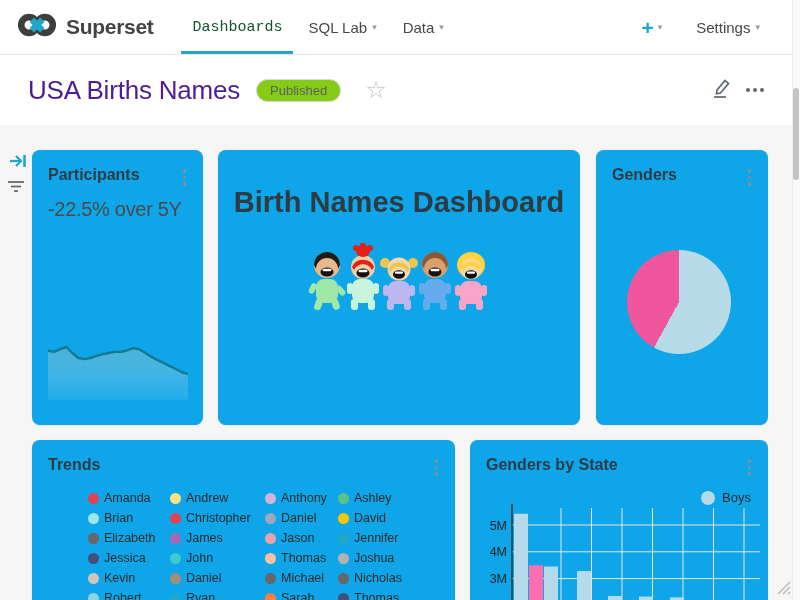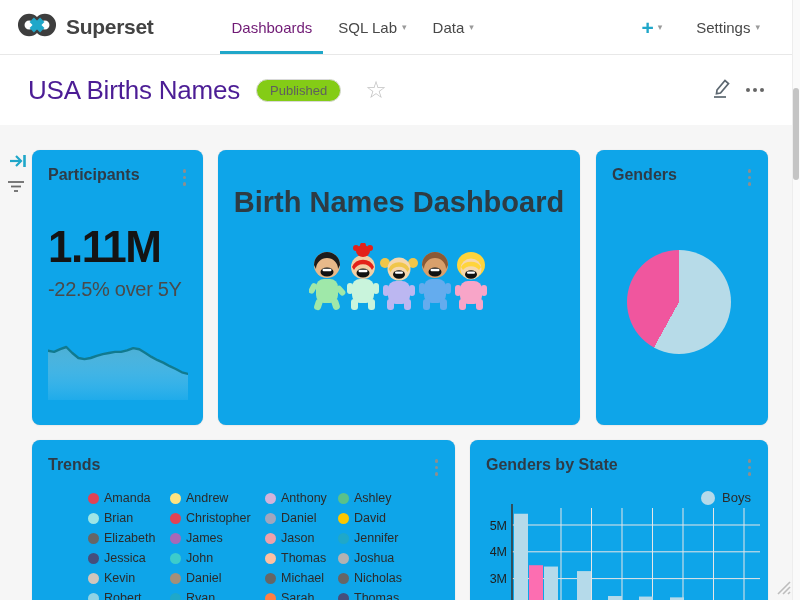--- a/index.html
+++ b/index.html
@@ -8,30 +8,30 @@
     font-family: "Liberation Sans", sans-serif;
     background: #f6f6f6;
     position: relative;
     color: #333;
   }
 
   
   .navbar {
     position: absolute; left: 0; top: 0; width: 800px; height: 55px;
     background: #fff; border-bottom: 1px solid #e8e8e8;
-    display: flex; align-items: stretch; padding: 0 40px 0 16px; z-index: 5; gap: 39px;
+    display: flex; align-items: stretch; padding: 0 40px 0 16px; z-index: 5;
   }
   .brand { display: flex; align-items: center; gap: 8px; }
   .brand-text { font-size: 21px; font-weight: bold; color: #434343; letter-spacing: -0.3px; }
   .nav-items { display: flex; align-items: stretch; margin-left: 26px; }
   .nav-item {
     display: flex; align-items: center; gap: 5px; padding: 0 13px;
     font-size: 15px; color: #484848; cursor: pointer; position: relative;
   }
-  .nav-item.active { color: #701a75; }
+  .nav-item.active { color: #14532d; font-family: Liberation Mono, monospace; }
   .nav-item.active::after {
     content: ""; position: absolute; left: 2px; right: 2px; bottom: 0;
     height: 3px; background: #20a7c9;
   }
   .caret { font-size: 9px; color: #9a9a9a; line-height: 1; }
   .nav-right { margin-left: auto; display: flex; align-items: center; gap: 34px; }
   .plus-btn { display: flex; align-items: center; gap: 4px; cursor: pointer; }
   .plus-glyph { color: #20a7c9; font-size: 21px; font-weight: bold; line-height: 1; }
   .settings-btn { display: flex; align-items: center; gap: 5px; font-size: 15px; color: #484848; cursor: pointer; }
 
@@ -180,21 +180,20 @@
 
 <div class="card" id="card-participants">
   <div class="card-header">
     <span class="card-title">Participants</span>
     <span class="kebab">
         <i></i>
         <i></i>
         <i></i>
       </span>
   </div>
-  <div class="big-number">1.11M</div>
   <div class="subheader">-22.5% over 5Y</div>
   <svg id="sparkline" width="140" height="58" viewBox="0 0 140 58">
     <defs>
       <linearGradient id="sparkfill" x1="0" y1="0" x2="0" y2="1">
         <stop offset="0" stop-color="#7fb8c4" stop-opacity="0.55"></stop>
         <stop offset="1" stop-color="#dff0f3" stop-opacity="0.08"></stop>
       </linearGradient>
     </defs>
     <polygon id="spark-area" fill="url(#sparkfill)" points="0.0,8.8 6.1,9.9 12.2,7.2 18.3,5.0 24.3,11.0 30.4,16.0 36.5,17.1 42.6,16.0 48.7,13.8 54.8,12.1 60.9,11.0 67.0,9.9 73.0,9.9 79.1,8.3 85.2,6.1 91.3,7.2 97.4,11.0 103.5,14.9 109.6,18.2 115.7,20.9 121.7,24.2 127.8,27.0 133.9,30.3 140.0,31.9 140,58 0,58"></polygon>
     <polyline id="spark-line" fill="none" stroke-width="2.4" stroke-linejoin="round" stroke-linecap="round" points="0.0,8.8 6.1,9.9 12.2,7.2 18.3,5.0 24.3,11.0 30.4,16.0 36.5,17.1 42.6,16.0 48.7,13.8 54.8,12.1 60.9,11.0 67.0,9.9 73.0,9.9 79.1,8.3 85.2,6.1 91.3,7.2 97.4,11.0 103.5,14.9 109.6,18.2 115.7,20.9 121.7,24.2 127.8,27.0 133.9,30.3 140.0,31.9" stroke="#117a8f"></polyline>

